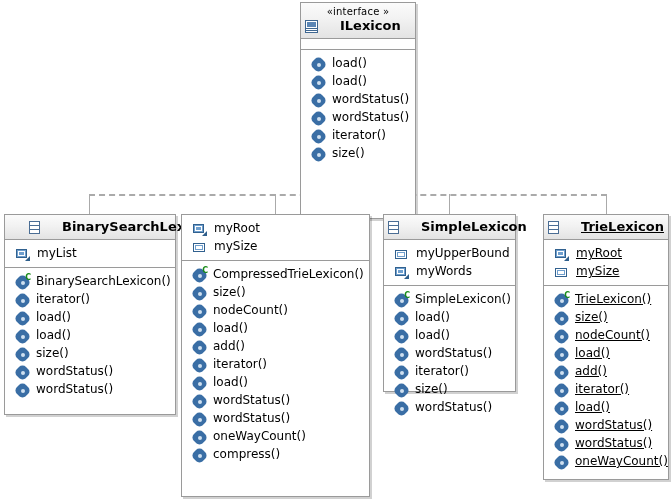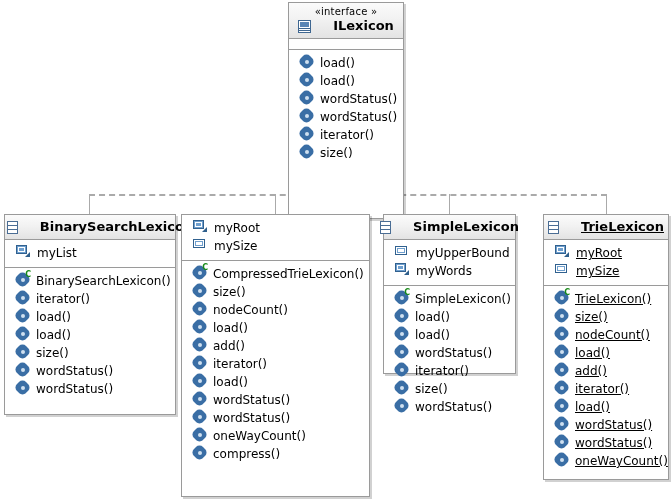--- a/index.html
+++ b/index.html
@@ -33,40 +33,39 @@
   }
   .stereotype {
     font-size: 10px;
     color: #000;
     line-height: 12px;
     letter-spacing: 0.2px;
   }
   .title-row {
     display: flex;
     align-items: center;
-    justify-content: center;
     gap: 22px;
     line-height: 16px;
   }
   .class-title {
     font-weight: bold;
     font-size: 13px;
     white-space: nowrap;
   }
 
   .compartment {
     padding: 4px 0 5px 0;
     box-sizing: border-box;
   }
   .compartment + .compartment { border-top: 1px solid #9a9a9a; }
   .compartment.empty { height: 10px; padding: 0; }
 
   .member {
     display: flex;
-    align-items: flex-start;
+    align-items: flex-end;
     gap: 7px;
     padding: 1px 0 1px 11px;
     font-size: 12px;
     line-height: 16px;
     white-space: nowrap;
   }
   .member .mlabel { position: relative; top: 0px; }
 
   
   .icon { flex: 0 0 auto; display: inline-block; position: relative; }
@@ -179,21 +178,21 @@
 
 <div class="conn conn-v" style="left:346px; top:168px; width:1px; height:26px;"></div>
 <div class="tri tri-outer" style="left:338px; top:170px;"></div>
 <div class="tri tri-inner" style="left:340px; top:174px;"></div>
 <div class="dashed-bus" style="left:89px; top:194px; width:518px;"></div>
 <div class="conn conn-v" style="left:89px; top:194px; height:20px;"></div>
 <div class="conn conn-v" style="left:275px; top:194px; height:20px;"></div>
 <div class="conn conn-v" style="left:449px; top:194px; height:20px;"></div>
 <div class="conn conn-v" style="left:606px; top:194px; height:20px;"></div>
 
-<div class="uml-box" style="left:288px; top:2px; width:116px; height:217px;">
+<div class="uml-box" style="left:300px; top:2px; width:116px; height:217px;">
   <div class="uml-header">
     <div class="stereotype">«interface »</div>
     <div class="title-row">
       <span class="icon icon-interface">
         <span class="iface-top"></span>
           <span class="iface-l1"></span>
           <span class="iface-l2"></span>
       </span>
       <span class="class-title">ILexicon</span>
     </div>
@@ -406,21 +405,21 @@
     <div class="member">
       <span class="icon icon-method">
           <span class="gear"></span>
           <span class="hub"></span>
         </span>
       <span class="mlabel">compress()</span>
     </div>
   </div>
 </div>
 
-<div class="uml-box" style="left:383px; top:214px; width:133px; height:160px;">
+<div class="uml-box" style="left:383px; top:214px; width:133px; height:178px;">
   <div class="uml-header" style="padding-top:4px;">
     <div class="title-row">
       <span class="icon icon-class"></span>
       <span class="class-title">SimpleLexicon</span>
     </div>
   </div>
   <div class="compartment">
     <div class="member">
       <span class="icon icon-field-plain">
           <span class="scr"></span>

